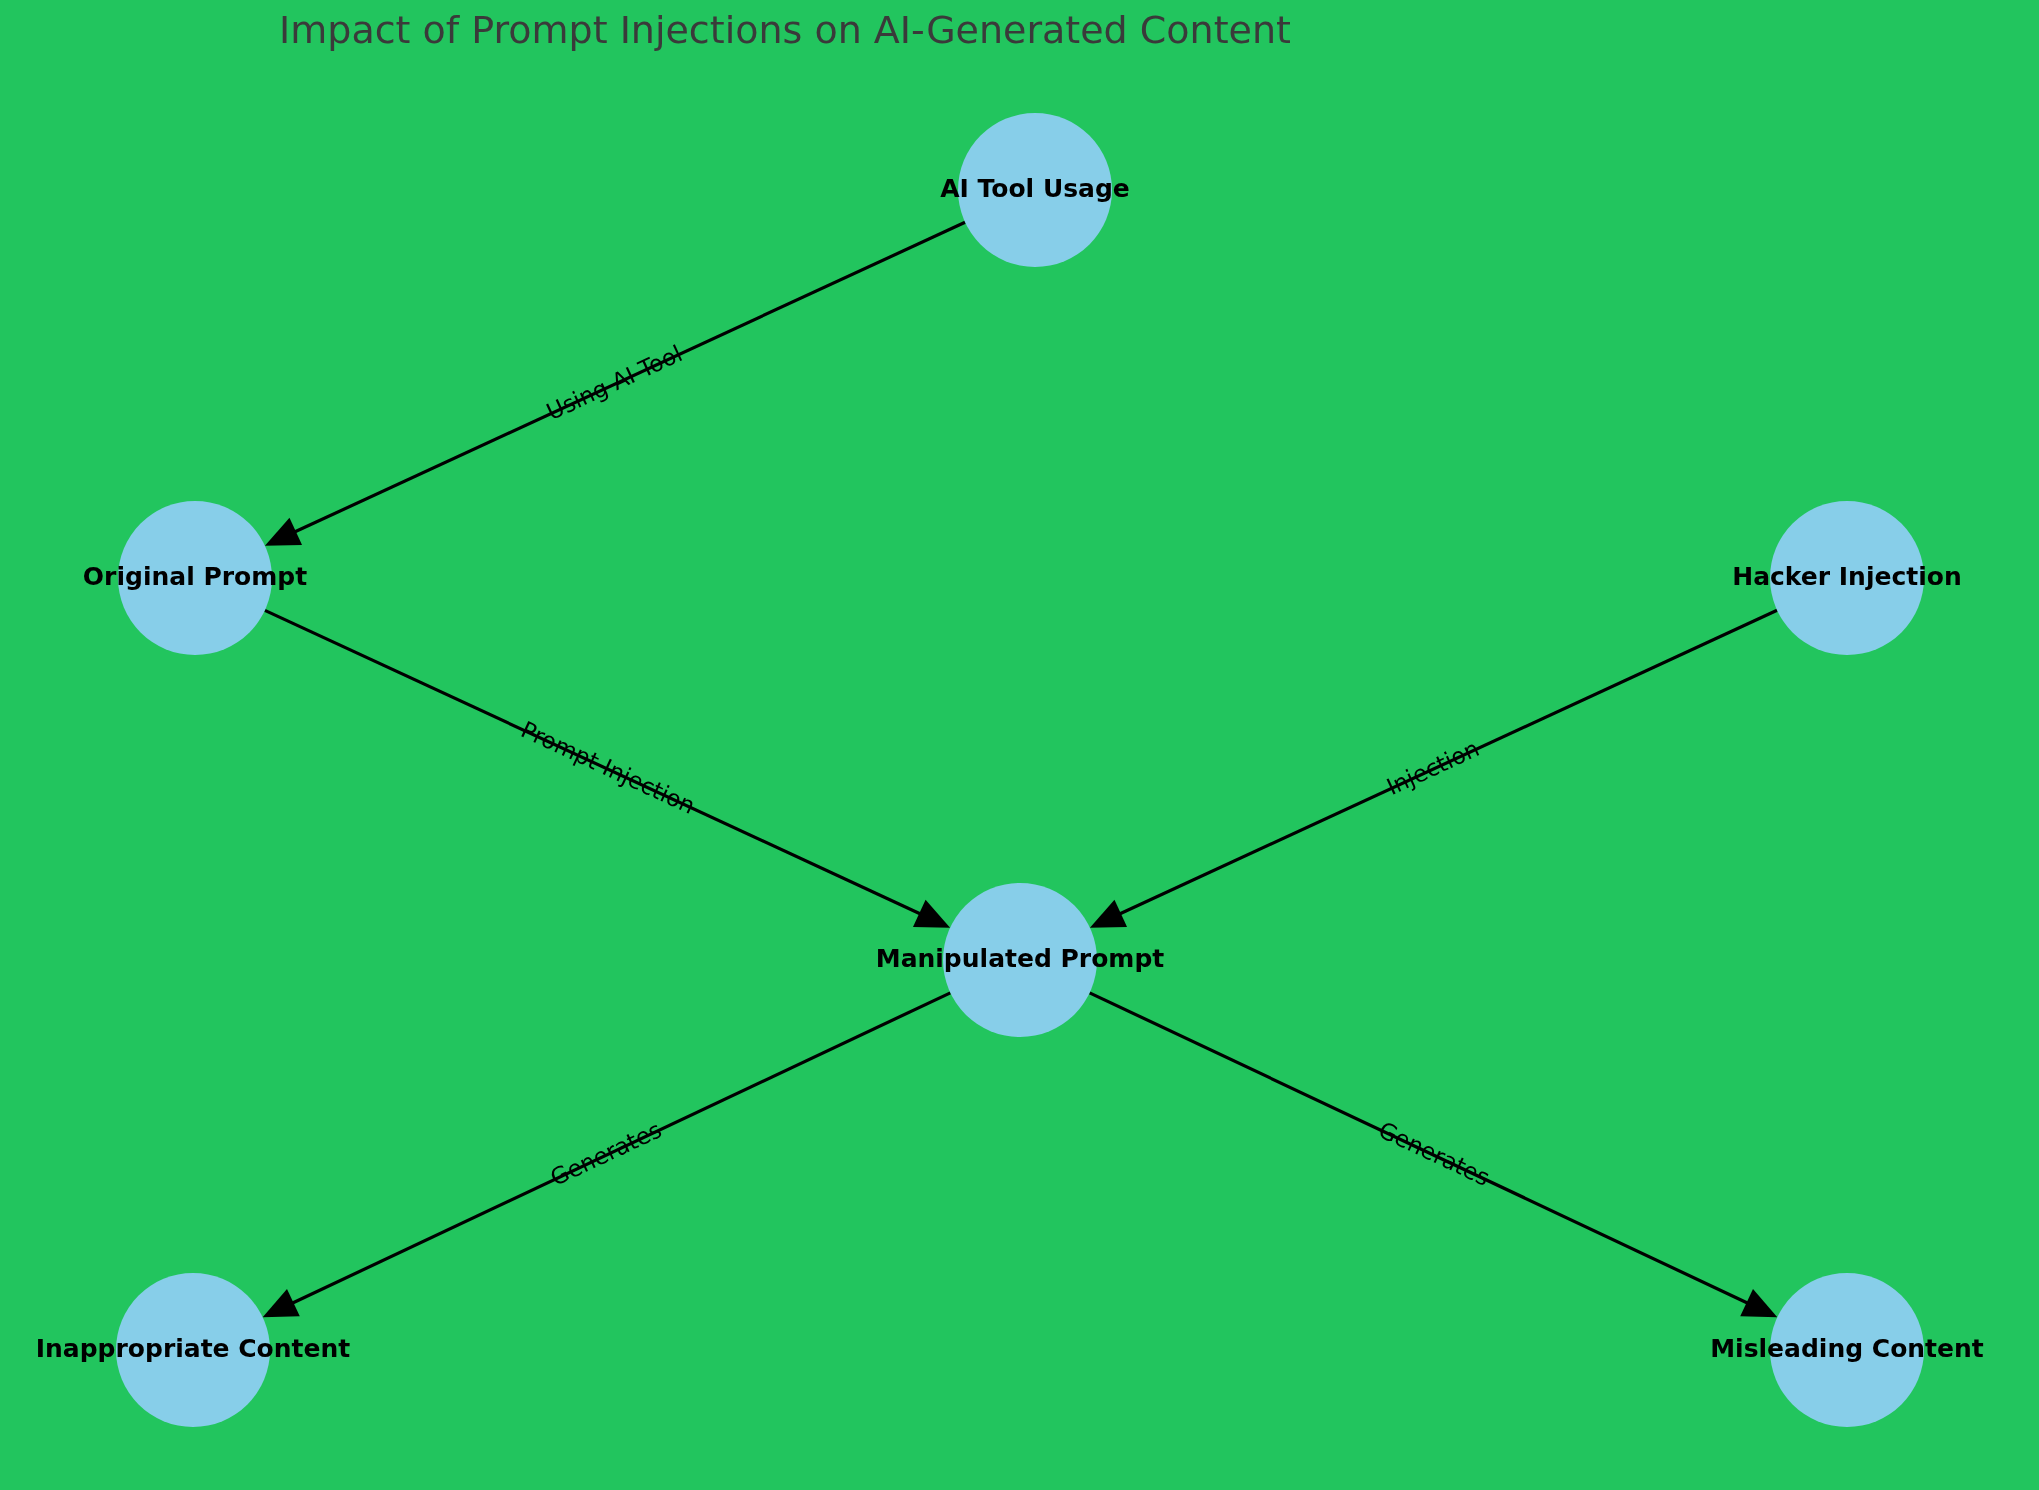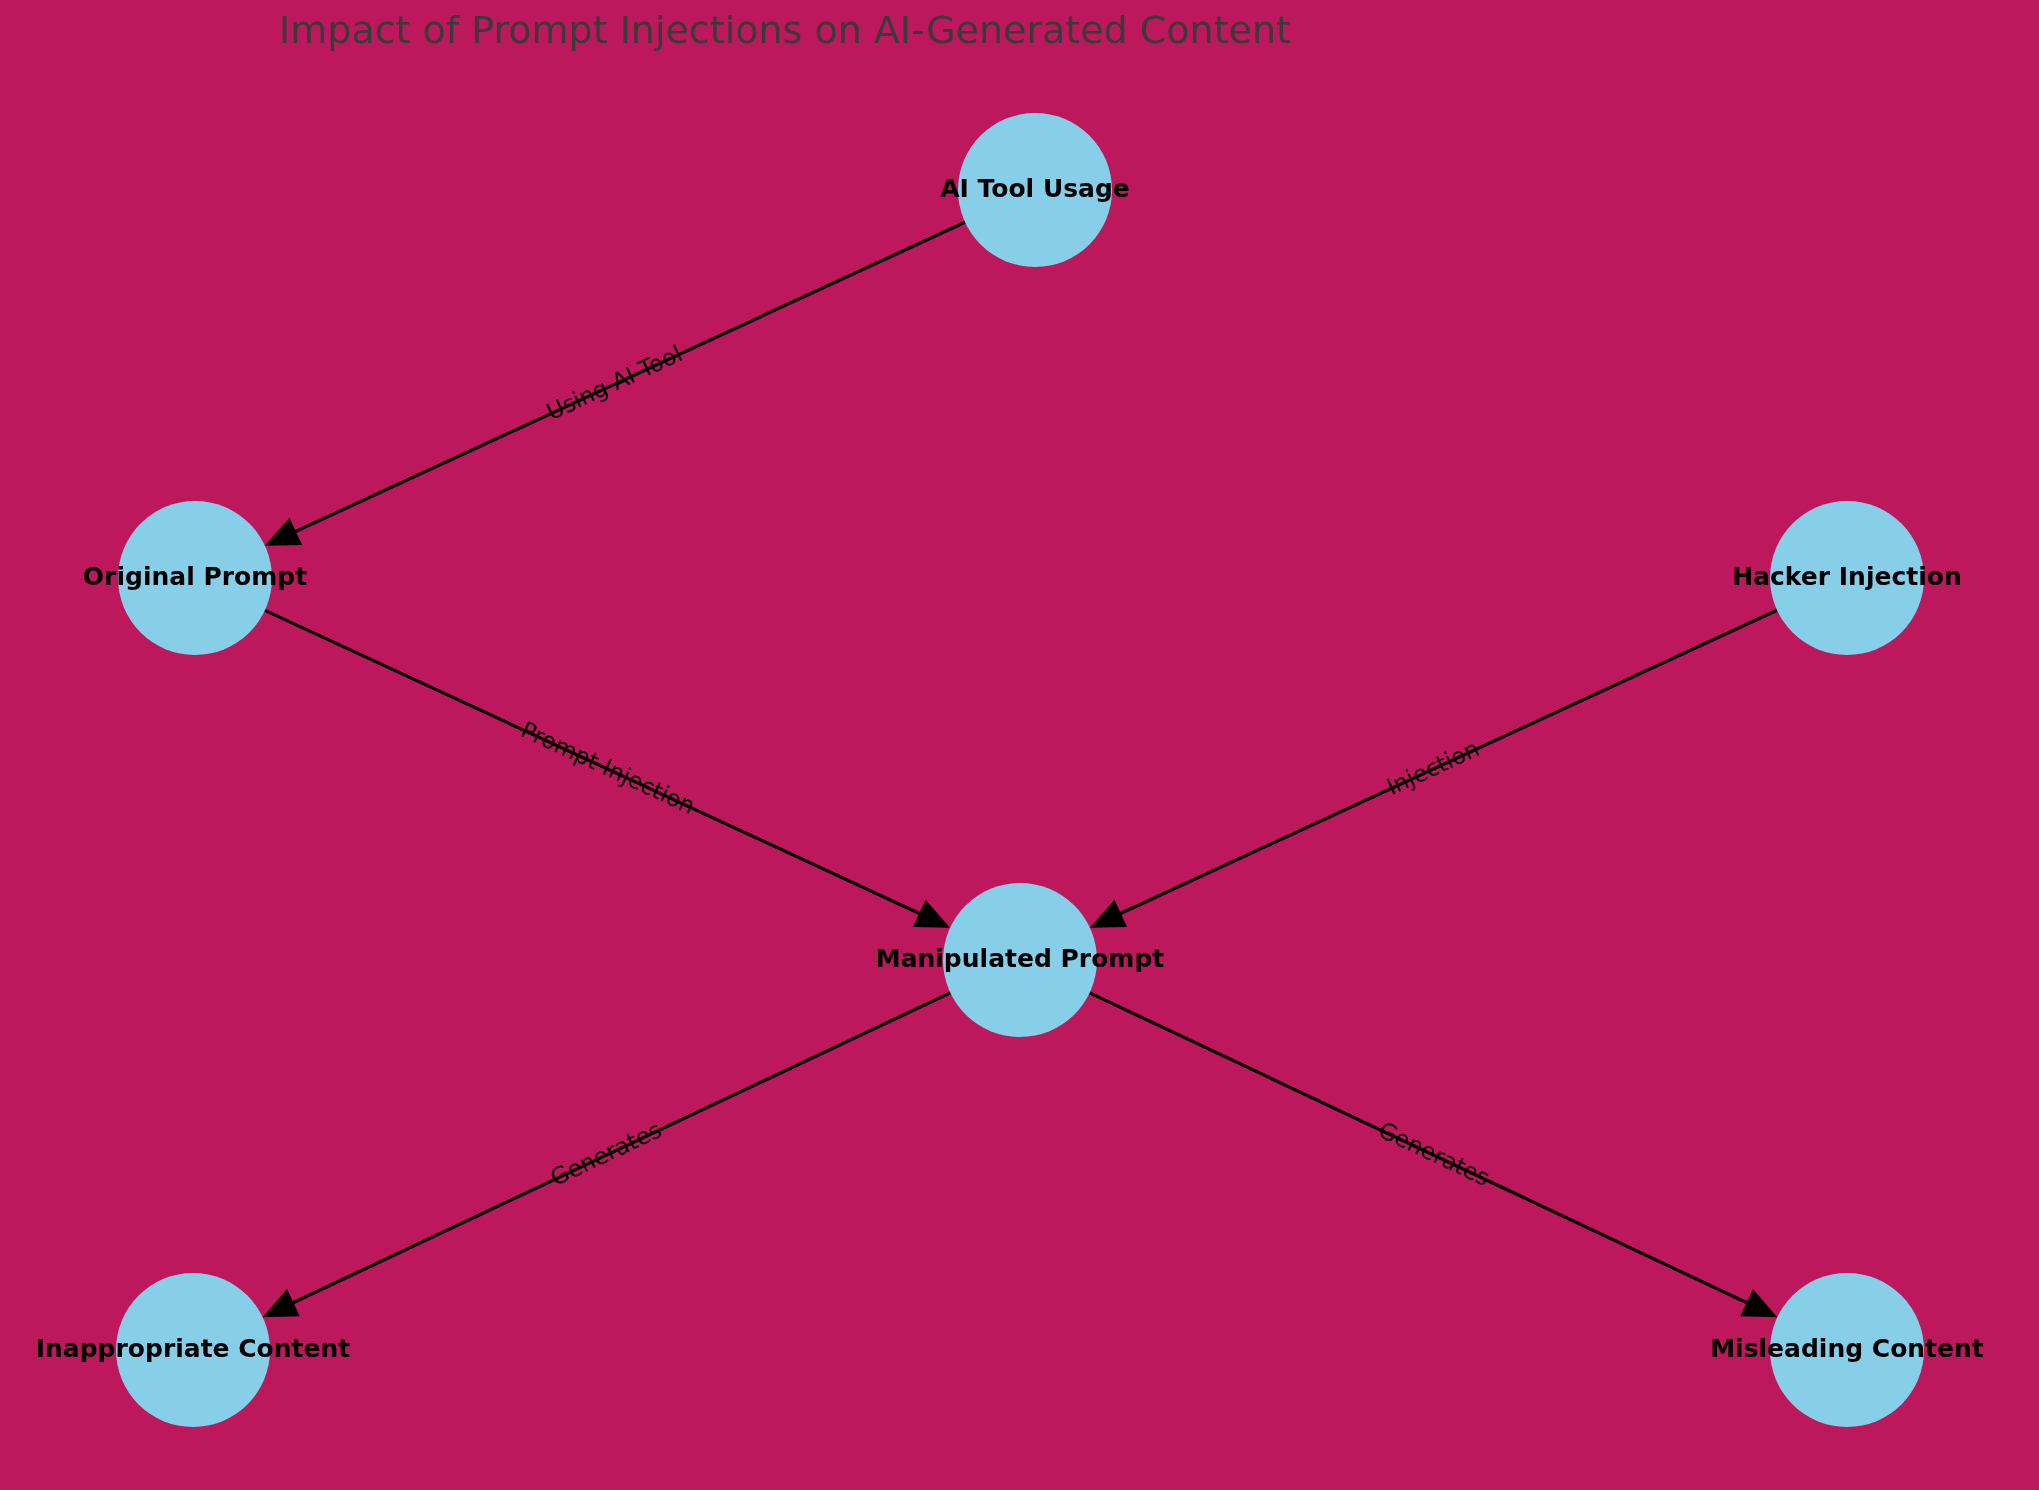--- a/index.html
+++ b/index.html
@@ -5,21 +5,21 @@
 <style>
   html, body {
     margin: 0;
     padding: 0;
     background: #ffffff;
   }
   #canvas {
     position: relative;
     width: 2039px;
     height: 1490px;
-    background: #be185d;
+    background: #22c55e;
     overflow: hidden;
     font-family: "DejaVu Sans", sans-serif;
   }
   #graph-svg {
     position: absolute;
     left: 0;
     top: 0;
     width: 2039px;
     height: 1490px;
   }

